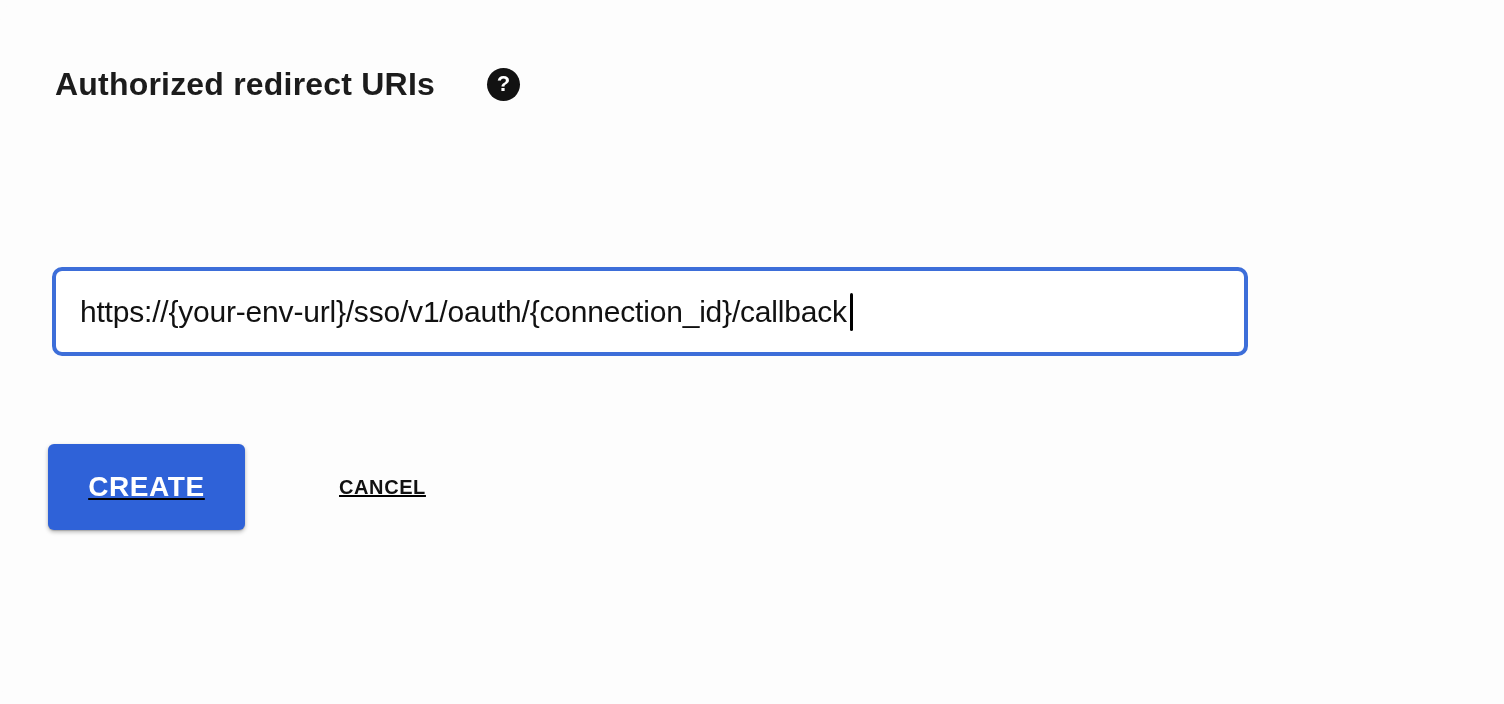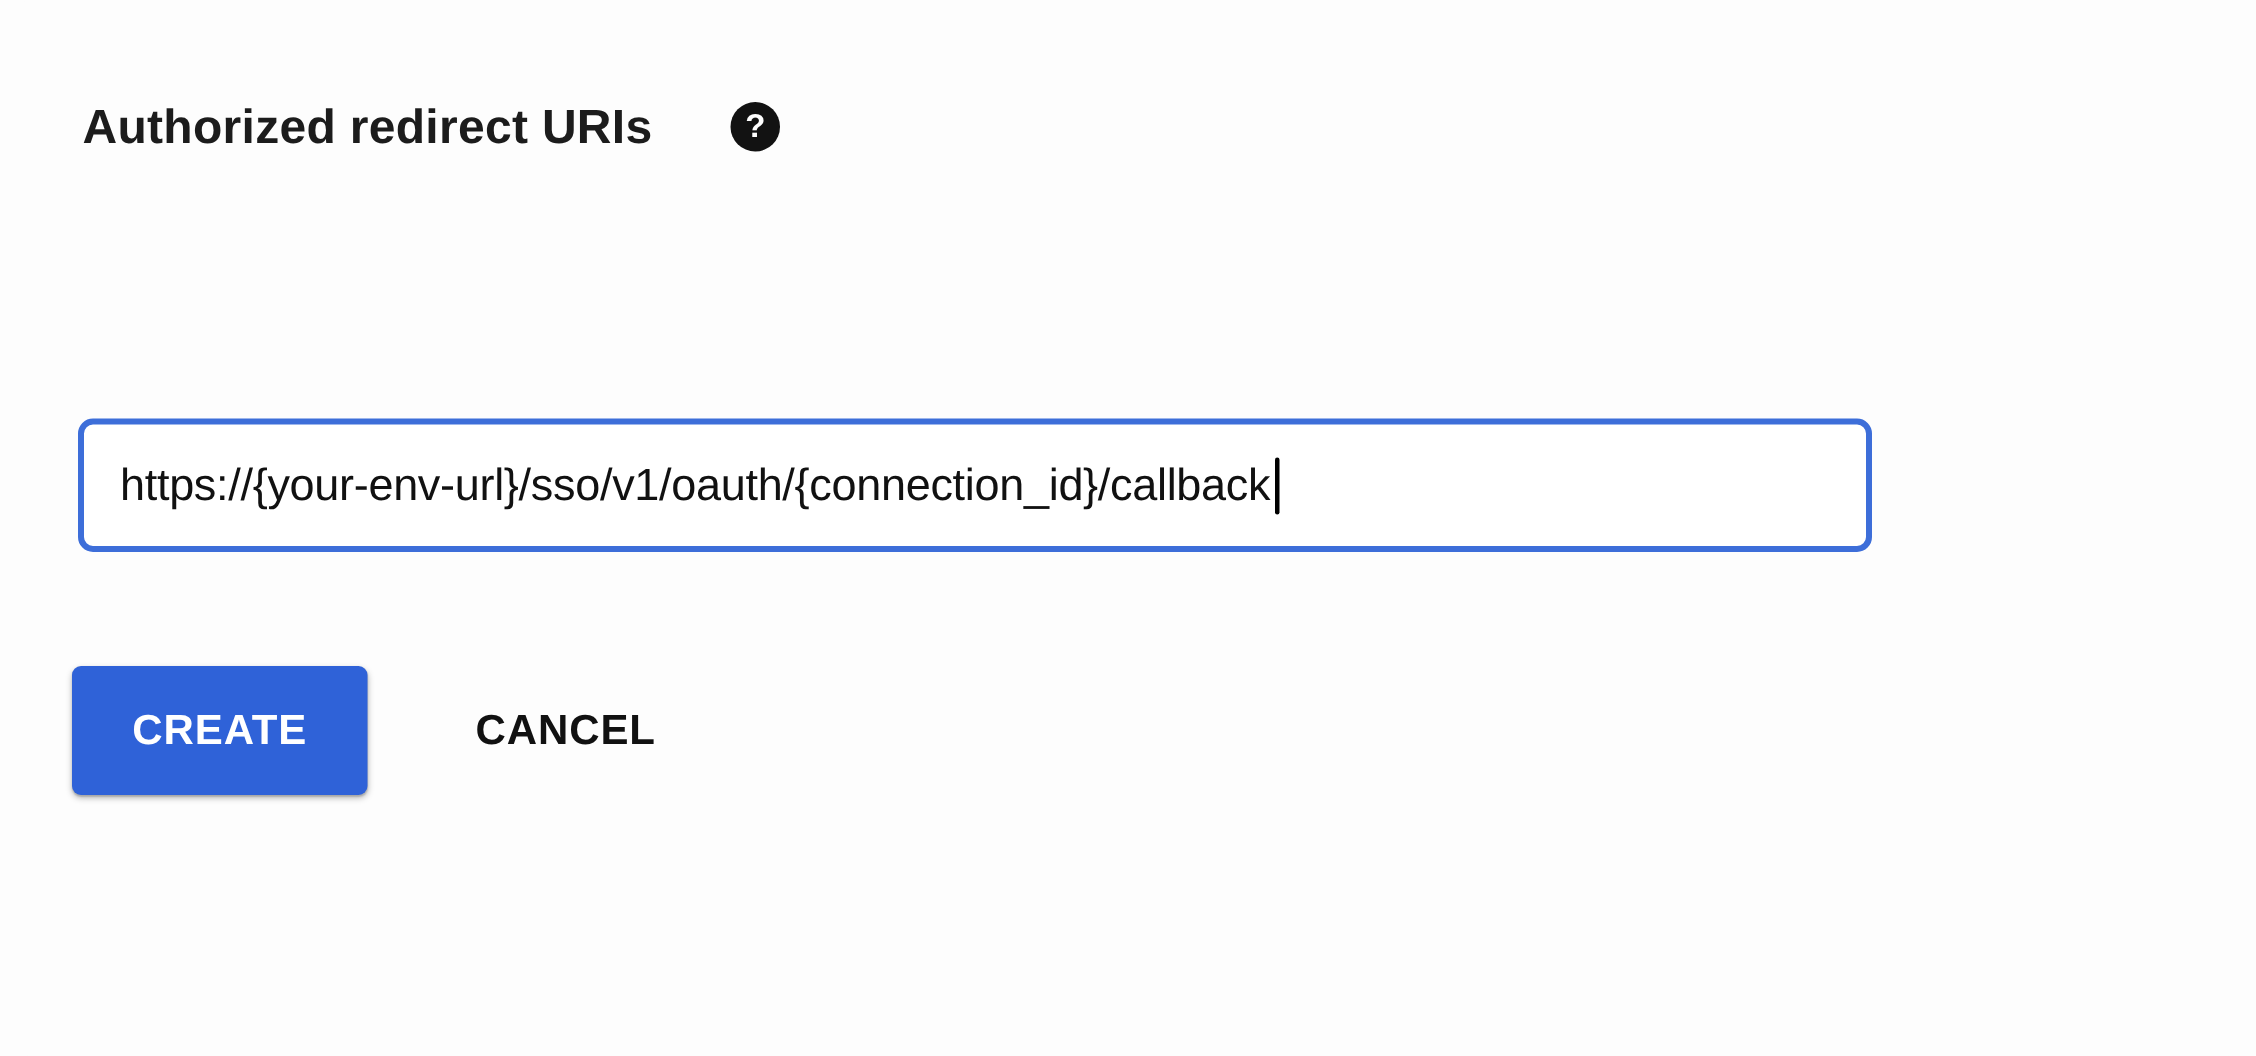--- a/index.html
+++ b/index.html
@@ -55,62 +55,62 @@
     position: absolute;
     left: 52px; top: 267px;
     width: 1196px; height: 89px;
     background: #ffffff;
     border: 4px solid #3d6ed9;
     border-radius: 10px;
     display: flex;
     align-items: center;
     padding: 0 24px;
     cursor: text;
-    margin-top: 12px;
   }
   .uri-text {
     font-size: 30px;
     color: #111111;
     white-space: nowrap;
     letter-spacing: -0.2px;
   }
   .caret {
     display: inline-block;
     width: 3px; height: 38px;
     background: #000000;
     margin-left: 3px;
     animation: blink 1.1s steps(1) infinite;
   }
   @keyframes blink { 50% { opacity: 0; } }
   .actions {
     position: absolute;
     left: 48px; top: 444px;
     display: flex;
     align-items: center;
+    text-decoration: underline;
   }
   .create-btn {
     width: 197px; height: 86px;
     background: #2f62d8;
     color: #ffffff;
     font-family: "Liberation Sans", sans-serif;
     font-size: 28px;
     font-weight: 700;
     letter-spacing: 0.6px;
     border: none;
     border-radius: 6px;
     box-shadow: 0 2px 4px rgba(0,0,0,0.28), 0 1px 1px rgba(0,0,0,0.15);
     cursor: pointer;
   }
   .cancel-btn {
-    margin-left: 64px;
+    margin-left: 86px;
     background: transparent;
     border: none;
     color: #111111;
     font-family: "Liberation Sans", sans-serif;
-    font-size: 28px;
+    font-size: 20px;
     font-weight: 700;
     letter-spacing: 0.6px;
     cursor: pointer;
     padding: 10px 8px;
   }
 </style>
 </head>
 <body>
 
 <div class="page">

